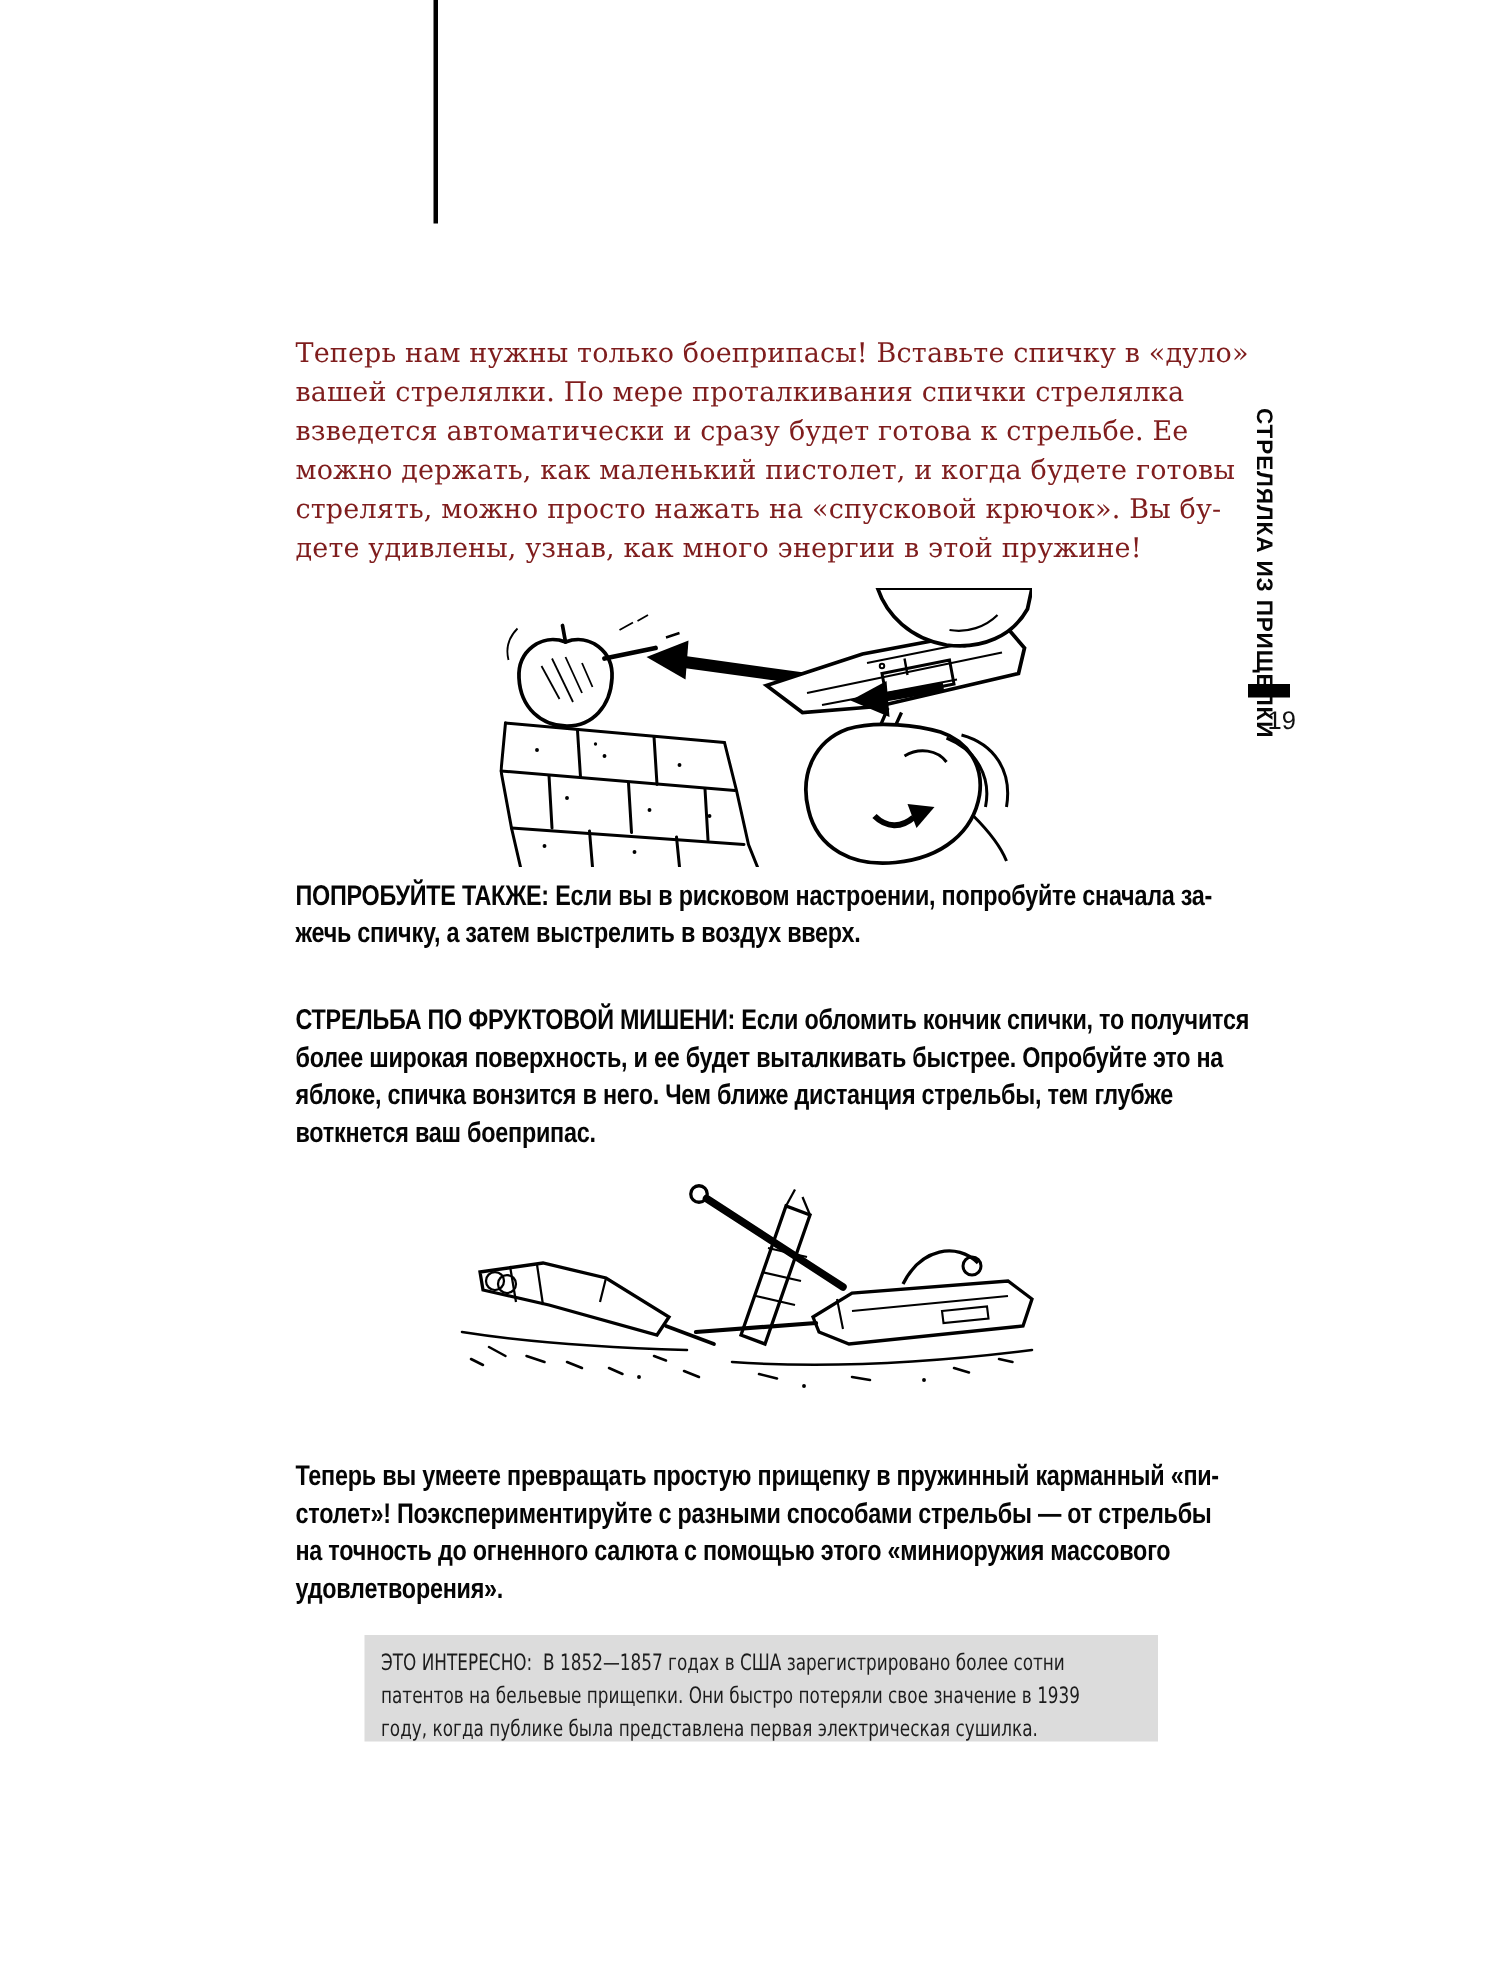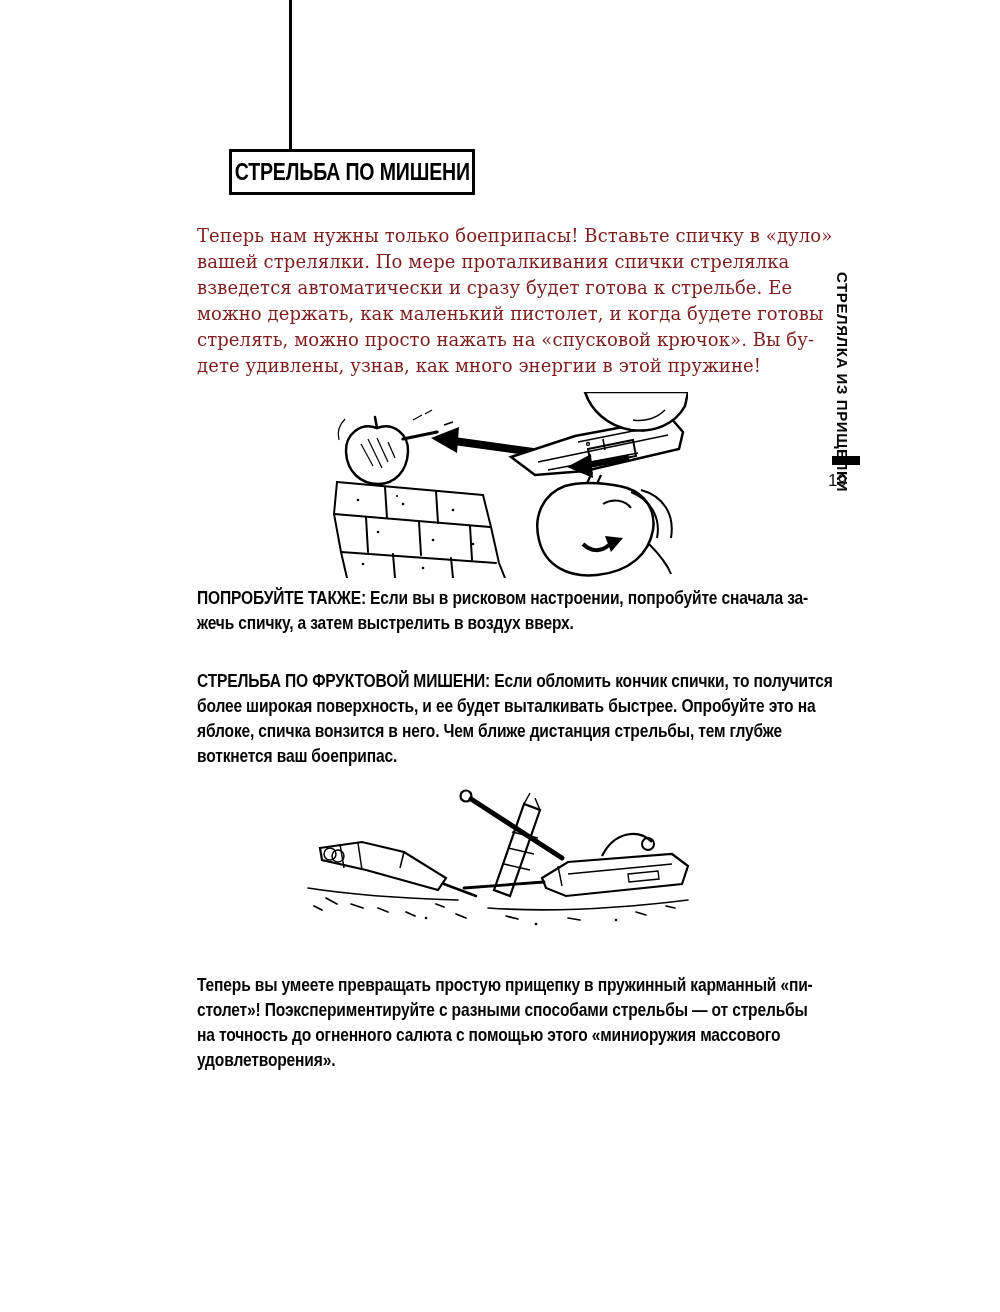--- a/index.html
+++ b/index.html
@@ -22,42 +22,39 @@
   .cond{font-weight:700;font-size:19px;line-height:25px;white-space:pre;
         transform:scaleX(0.82);transform-origin:0 0;letter-spacing:-0.2px;color:#050505;}
   .p-try{left:197px;top:585px;}
   .p-fruit{left:197px;top:668px;}
   .p-close{left:197px;top:972px;}
 
   
   .vert-label{left:834px;top:272px;height:180px;writing-mode:vertical-rl;text-orientation:mixed;
               font-weight:700;font-size:15px;letter-spacing:0.6px;white-space:nowrap;color:#050505;}
   .folio-bar{left:832px;top:456px;width:28px;height:9px;background:#000;}
-  .folio{left:828px;top:471px;width:36px;text-align:left;font-size:17px;color:#111;}
+  .folio{left:828px;top:471px;width:36px;text-align:right;font-size:17px;color:#111;}
 
   
   .fact-box{left:243px;top:1090px;width:529px;height:71px;background:#dcdcdc;}
   .fact-text{position:absolute;left:11px;top:7px;font-family:"DejaVu Sans",sans-serif;
              font-size:15px;line-height:22px;white-space:pre;transform:scaleX(0.75);
              transform-origin:0 0;color:#1c1c1c;letter-spacing:0;}
 
   .illo{left:333px;top:392px;}
   .illo2{left:306px;top:786px;}
   svg{display:block;}
 </style>
 </head>
 <body>
 
 <div class="page">
 
   <div class="abs top-rule"></div>
 
-  <div class="abs title-box">
-    <span>СТРЕЛЬБА ПО МИШЕНИ</span>
-  </div>
 
   <div class="abs serif-par">Теперь нам нужны только боеприпасы! Вставьте спичку в «дуло»
 вашей стрелялки. По мере проталкивания спички стрелялка
 взведется автоматически и сразу будет готова к стрельбе. Ее
 можно держать, как маленький пистолет, и когда будете готовы
 стрелять, можно просто нажать на «спусковой крючок». Вы бу-
 дете удивлены, узнав, как много энергии в этой пружине!</div>
 
   <div class="abs illo">
     <svg width="355" height="186" viewBox="0 0 355 186">
@@ -207,18 +204,23 @@
           <circle cx="310" cy="134" r="1.3"></circle>
       </g>
     </svg>
   </div>
 
   <div class="abs cond p-close">Теперь вы умеете превращать простую прищепку в пружинный карманный «пи-
 столет»! Поэкспериментируйте с разными способами стрельбы — от стрельбы
 на точность до огненного салюта с помощью этого «миниоружия массового
 удовлетворения».</div>
 
+  <div class="abs fact-box">
+    <div class="fact-text">ЭТО ИНТЕРЕСНО:  В 1852—1857 годах в США зарегистрировано более сотни
+патентов на бельевые прищепки. Они быстро потеряли свое значение в 1939
+году, когда публике была представлена первая электрическая сушилка.</div>
+  </div>
 
   <div class="abs vert-label">СТРЕЛЯЛКА ИЗ ПРИЩЕПКИ</div>
   <div class="abs folio-bar"></div>
   <div class="abs folio">19</div>
 
 </div>
 
 </body></html>

